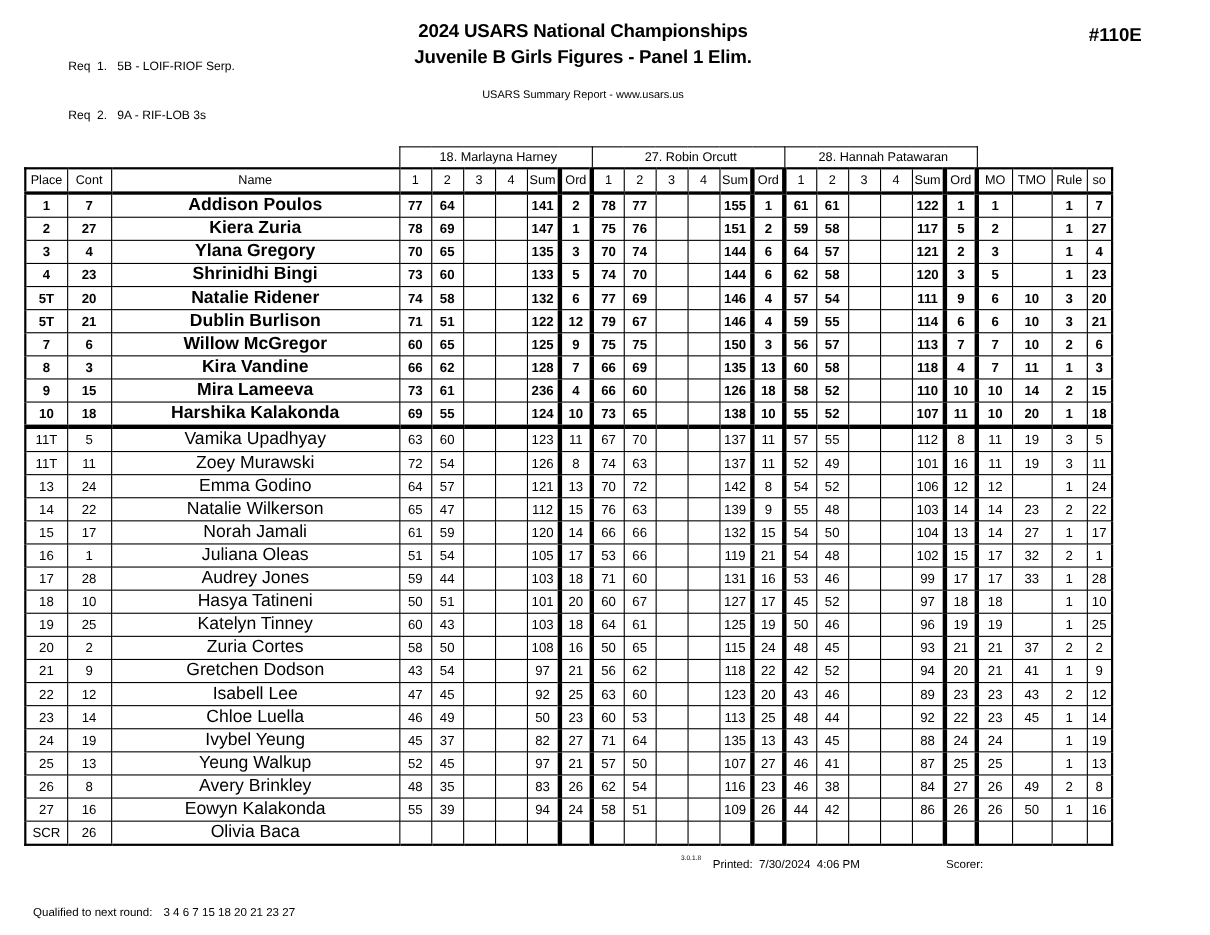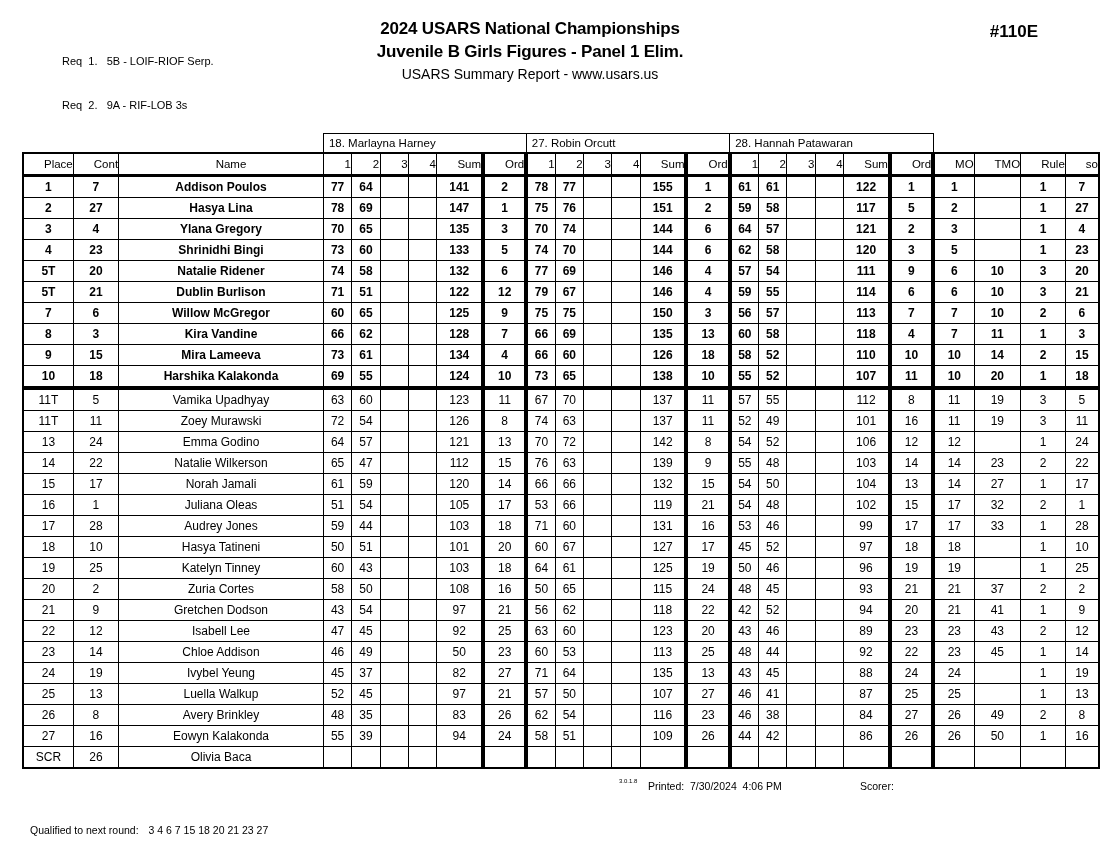--- a/index.html
+++ b/index.html
@@ -19,21 +19,21 @@
     white-space:pre;
   }
   .req-line{white-space:pre;padding-left:40px;}
   .title-block{
     position:absolute;left:0;top:18px;width:1060px;
     text-align:center;
   }
   .t1{font-size:17px;font-weight:bold;line-height:22px;letter-spacing:-0.2px;}
   .t2{font-size:13.5px;font-weight:normal;line-height:19px;}
   .t3{font-size:17px;font-weight:bold;line-height:24px;letter-spacing:-0.2px;text-align:center;}
-  .t4{font-size:14px;font-weight:normal;line-height:21px;}
+  .t4{font-size:10px;font-weight:normal;line-height:21px;margin-top:12px;}
   .eventno{
     position:absolute;right:62px;top:22px;
     font-size:17px;font-weight:bold;
   }
 
   
   table.sheet{
     position:absolute;left:22px;top:133px;
     border-collapse:collapse;
     table-layout:fixed;
@@ -46,31 +46,31 @@
     text-align:center;
     font-weight:normal;
     vertical-align:middle;
     overflow:hidden;
     white-space:nowrap;
   }
   
   tr.judgerow td{height:18px;border:none;}
   tr.judgerow td.nameband{
     border:1px solid #000;border-bottom:none;
-    text-align:left;padding-left:5px;font-size:11.5px;margin-left:20px;
+    text-align:center;padding-left:5px;font-size:11.5px;margin-left:20px;
   }
   tr.judgerow td.blank{border:none;}
 
   
-  tr.colhead td{height:20px;font-size:11.5px;padding-left:20px;}
+  tr.colhead td{height:20px;font-size:11.5px;}
   td.hname{text-align:left;padding-left:5px;}
 
   
   td.place,td.cont{font-size:12px;}
-  td.name{text-align:left;padding-left:5px;font-size:12px;margin-top:37px;}
+  td.name{text-align:left;padding-left:5px;font-size:16px;margin-top:37px;}
   td.sum{font-size:12px;}
   td.ord{font-weight:bold;font-size:12px;}
   td.score{font-size:12px;}
   td.tail{font-size:12px;}
 
   tr.top10 td{font-weight:bold;}
   tr.top10 td.ord{font-weight:bold;}
 
   
   .lsep{border-left:4px solid #000 !important;}
@@ -202,21 +202,21 @@
           <td class="sum">122</td>
           <td class="ord lsep rsep">1</td>
           <td class="tail">1</td>
           <td class="tail"></td>
           <td class="tail">1</td>
           <td class="tail edgeR">7</td>
         </tr>
         <tr class="top10">
           <td class="place edgeL">2</td>
           <td class="cont">27</td>
-          <td class="name">Hasya Lina</td>
+          <td class="name">Kiera Zuria</td>
           <td class="score">78</td>
           <td class="score">69</td>
           <td class="score"></td>
           <td class="score"></td>
           <td class="sum">147</td>
           <td class="ord lsep rsep">1</td>
           <td class="score">75</td>
           <td class="score">76</td>
           <td class="score"></td>
           <td class="score"></td>
@@ -396,21 +396,21 @@
           <td class="tail edgeR">3</td>
         </tr>
         <tr class="top10">
           <td class="place edgeL">9</td>
           <td class="cont">15</td>
           <td class="name">Mira Lameeva</td>
           <td class="score">73</td>
           <td class="score">61</td>
           <td class="score"></td>
           <td class="score"></td>
-          <td class="sum">134</td>
+          <td class="sum">236</td>
           <td class="ord lsep rsep">4</td>
           <td class="score">66</td>
           <td class="score">60</td>
           <td class="score"></td>
           <td class="score"></td>
           <td class="sum">126</td>
           <td class="ord lsep rsep">18</td>
           <td class="score">58</td>
           <td class="score">52</td>
           <td class="score"></td>
@@ -769,21 +769,21 @@
           <td class="sum">89</td>
           <td class="ord lsep rsep">23</td>
           <td class="tail">23</td>
           <td class="tail">43</td>
           <td class="tail">2</td>
           <td class="tail edgeR">12</td>
         </tr>
         <tr>
           <td class="place edgeL">23</td>
           <td class="cont">14</td>
-          <td class="name">Chloe Addison</td>
+          <td class="name">Chloe Luella</td>
           <td class="score">46</td>
           <td class="score">49</td>
           <td class="score"></td>
           <td class="score"></td>
           <td class="sum">50</td>
           <td class="ord lsep rsep">23</td>
           <td class="score">60</td>
           <td class="score">53</td>
           <td class="score"></td>
           <td class="score"></td>
@@ -823,21 +823,21 @@
           <td class="sum">88</td>
           <td class="ord lsep rsep">24</td>
           <td class="tail">24</td>
           <td class="tail"></td>
           <td class="tail">1</td>
           <td class="tail edgeR">19</td>
         </tr>
         <tr>
           <td class="place edgeL">25</td>
           <td class="cont">13</td>
-          <td class="name">Luella Walkup</td>
+          <td class="name">Yeung Walkup</td>
           <td class="score">52</td>
           <td class="score">45</td>
           <td class="score"></td>
           <td class="score"></td>
           <td class="sum">97</td>
           <td class="ord lsep rsep">21</td>
           <td class="score">57</td>
           <td class="score">50</td>
           <td class="score"></td>
           <td class="score"></td>

